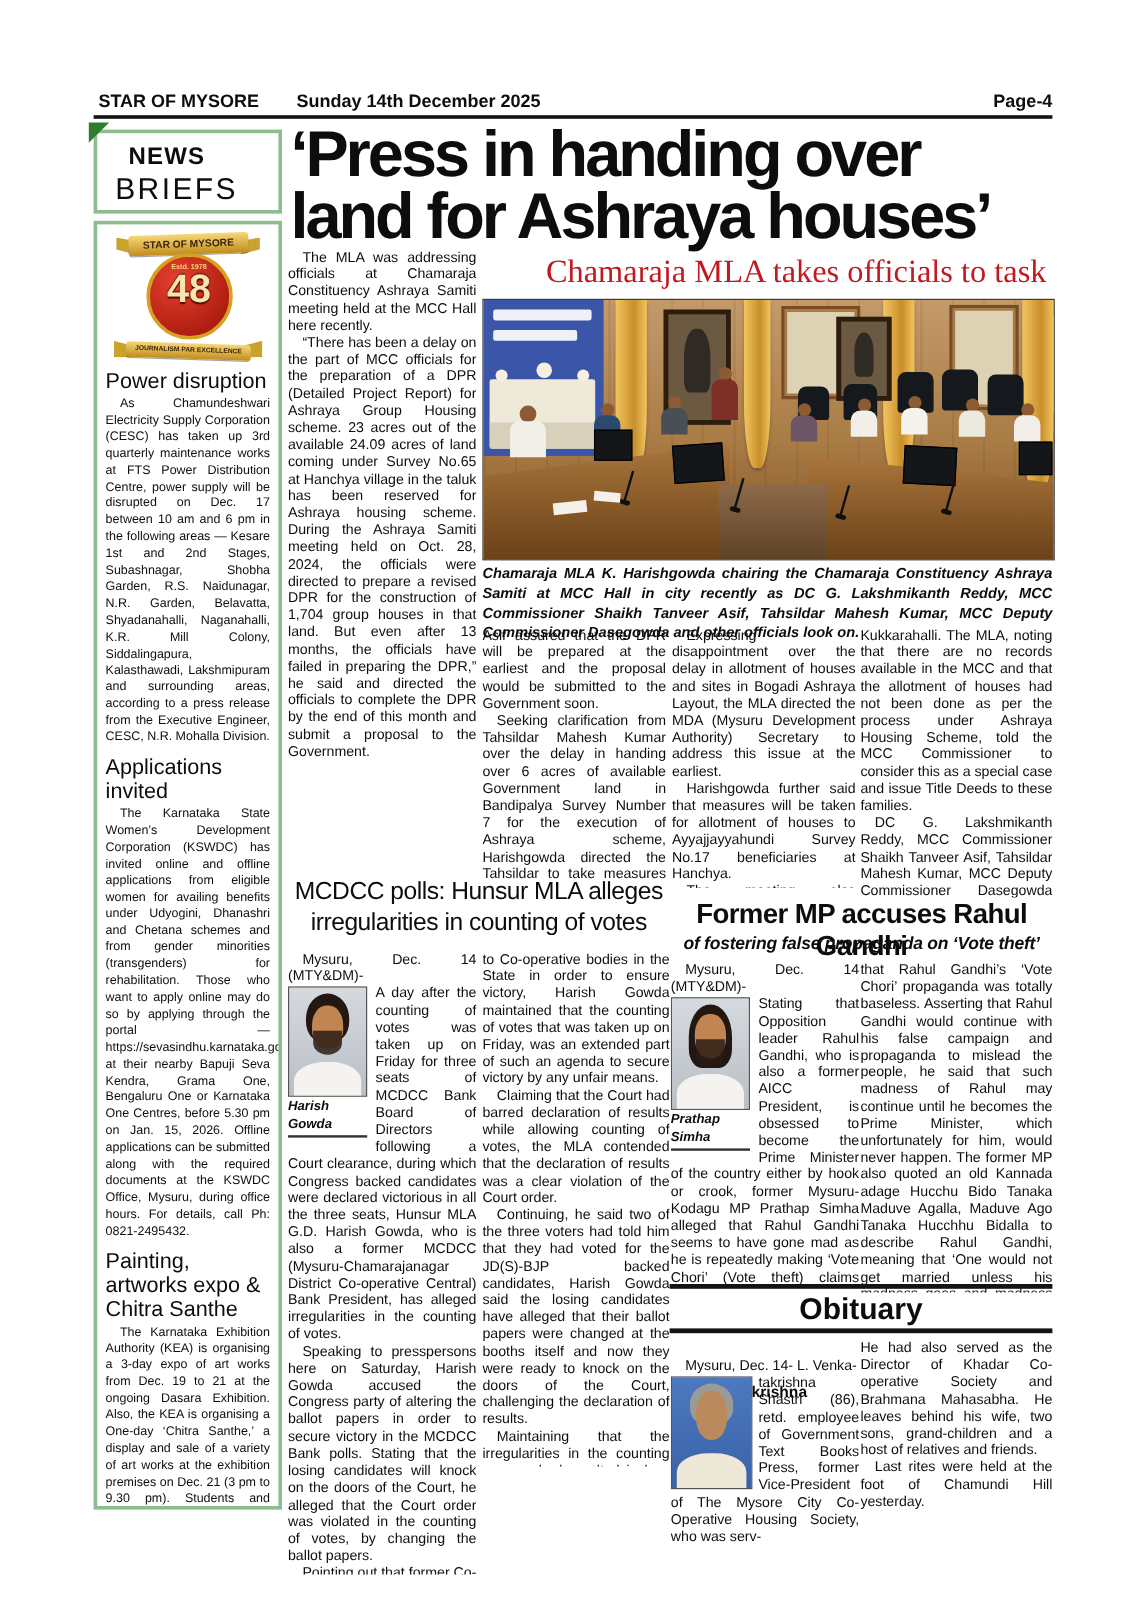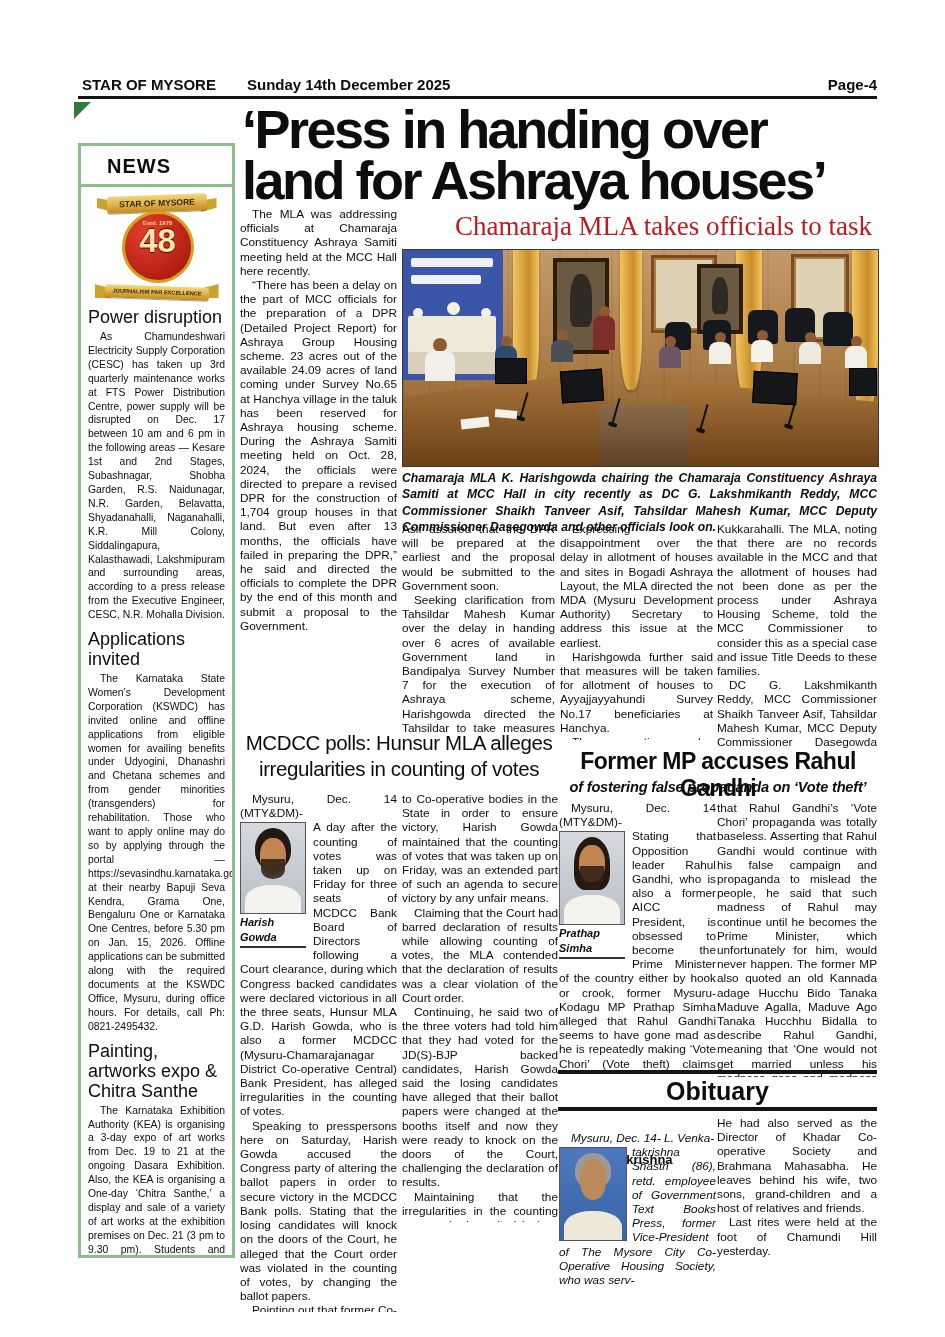--- a/index.html
+++ b/index.html
@@ -78,21 +78,21 @@
 </head>
 <body>
 
 <div class="page">
 
   <div class="abs masthead" style="left:82px;top:76px;">STAR OF MYSORE</div>
   <div class="abs masthead" style="left:247px;top:76px;">Sunday 14th December 2025</div>
   <div class="abs masthead" style="right:68px;top:76px;">Page-4</div>
   <div class="abs head-rule" style="left:78px;top:96px;width:799px;"></div>
 
-  <div class="abs green-box" style="left:78px;top:108px;width:157px;height:70px;margin-top:35px;">
+  <div class="abs green-box" style="left:78px;top:108px;width:157px;height:70px;">
     <div class="nb-news">NEWS</div>
     <div class="nb-briefs">BRIEFS</div>
   </div>
   <div class="abs fold" style="left:74px;top:102px;"></div>
 
   <div class="abs green-box" style="left:78px;top:184px;width:157px;height:1074px;overflow:hidden;">
     <div class="briefs-inner">
 
       <div class="logo">
         <div class="tail tl"></div>
@@ -276,21 +276,21 @@
   <div class="col body-text first-noindent" style="left:717px;top:801px;width:160px;height:276px;">
       <p>that Rahul Gandhi’s ‘Vote Chori’ propaganda was totally baseless. Asserting that Rahul Gandhi would continue with his false campaign and propaganda to mislead the people, he said that such madness of Rahul may continue until he becomes the Prime Minister, which unfortunately for him, would never happen. The former MP also quoted an old Kannada adage Hucchu Bido Tanaka Maduve Agalla, Maduve Ago Tanaka Hucchhu Bidalla to describe Rahul Gandhi, meaning that ‘One would not get married unless his madness goes and madness does not go until one gets married’.</p>
     </div>
 
   <div class="abs rule" style="left:558px;top:1070px;width:319px;height:4px;"></div>
   <div class="abs obit-title" style="left:558px;top:1077px;width:319px;">Obituary</div>
   <div class="abs rule" style="left:558px;top:1107px;width:319px;height:4px;"></div>
 
   <div class="abs" style="left:562px;top:1152px;width:157px;font-weight:bold;font-size:13px;">L. Venkatakrishna Shastri</div>
 
-  <div class="col body-text" style="left:559px;top:1131px;width:157px;height:190px;font-style:italic;">
+  <div class="col body-text" style="left:559px;top:1131px;width:157px;height:190px;">
     <p>Mysuru, Dec. 14- L. Venka-</p>
     <div class="pfloat">
       <div class="portrait elder" style="width:66px;height:92px;">
         <div class="hair"></div>
           <div class="face"></div>
           <div class="shirt"></div>
       </div>
     </div>
     <div class="first-noindent">
         <p>takrishna Shastri (86), retd. employee of Government Text Books Press, former Vice-President of The Mysore City Co-Operative Housing Society, who was serv-</p>

